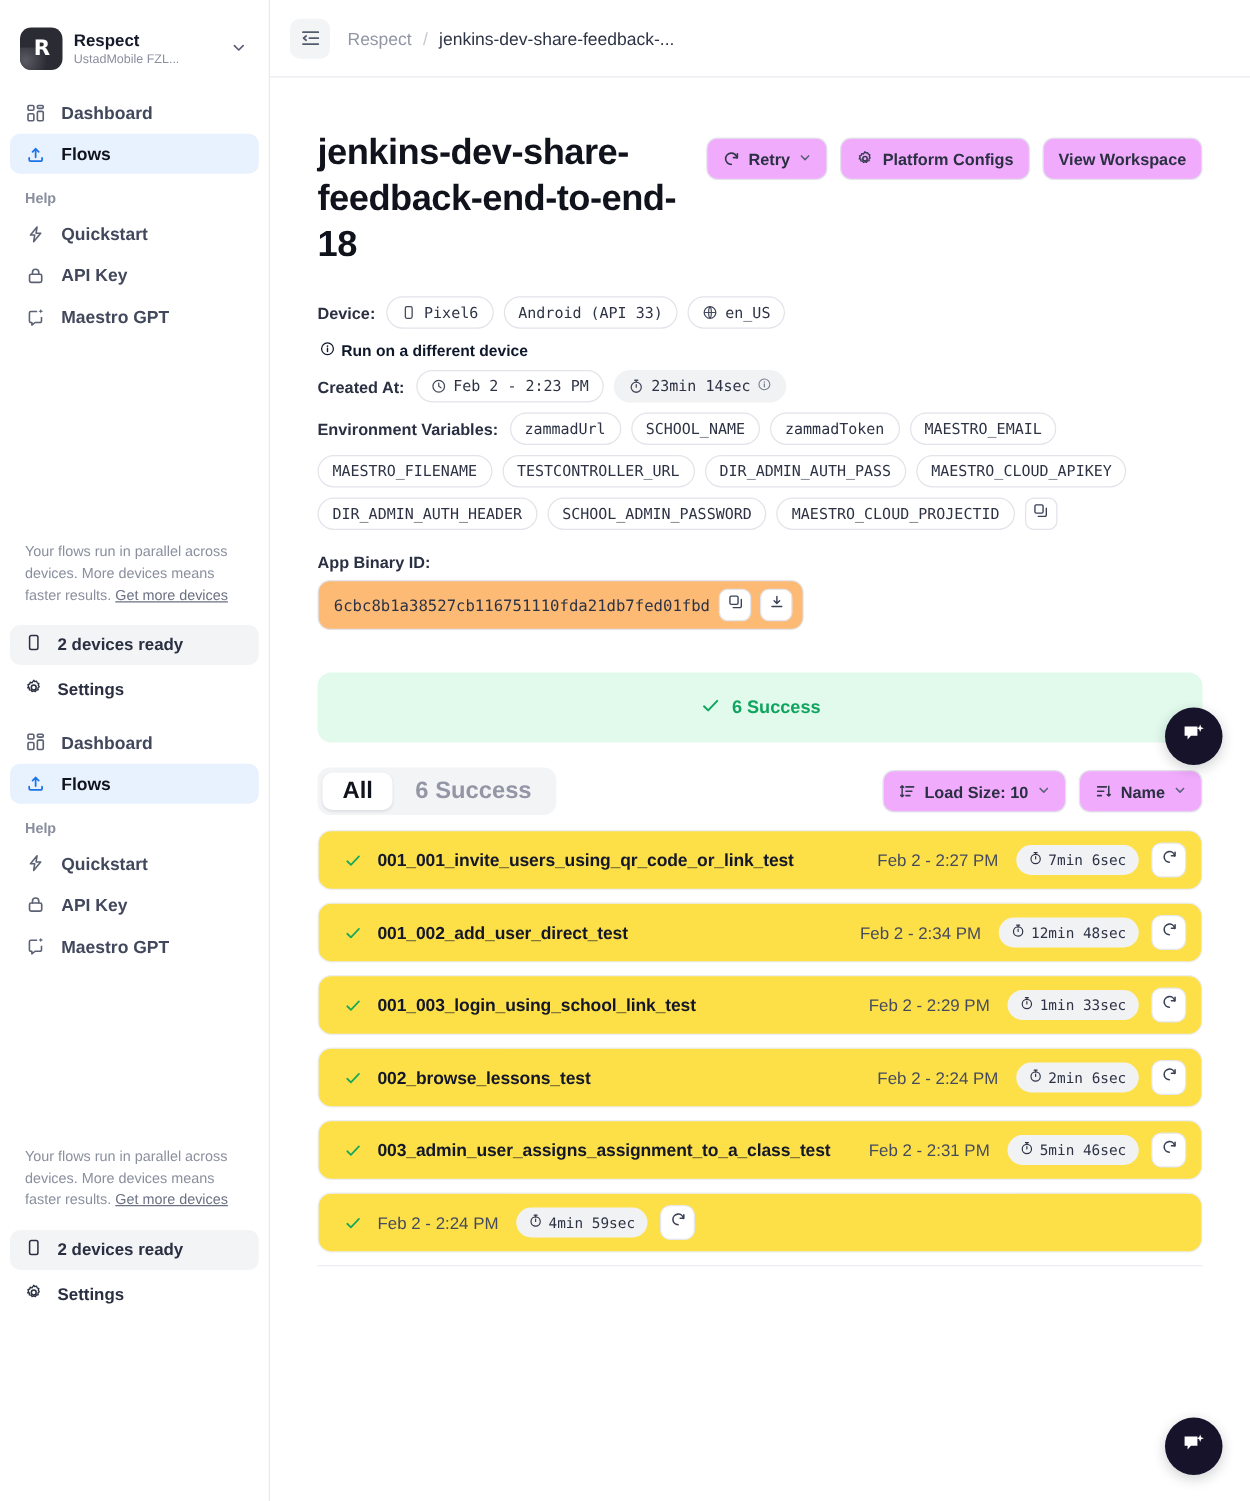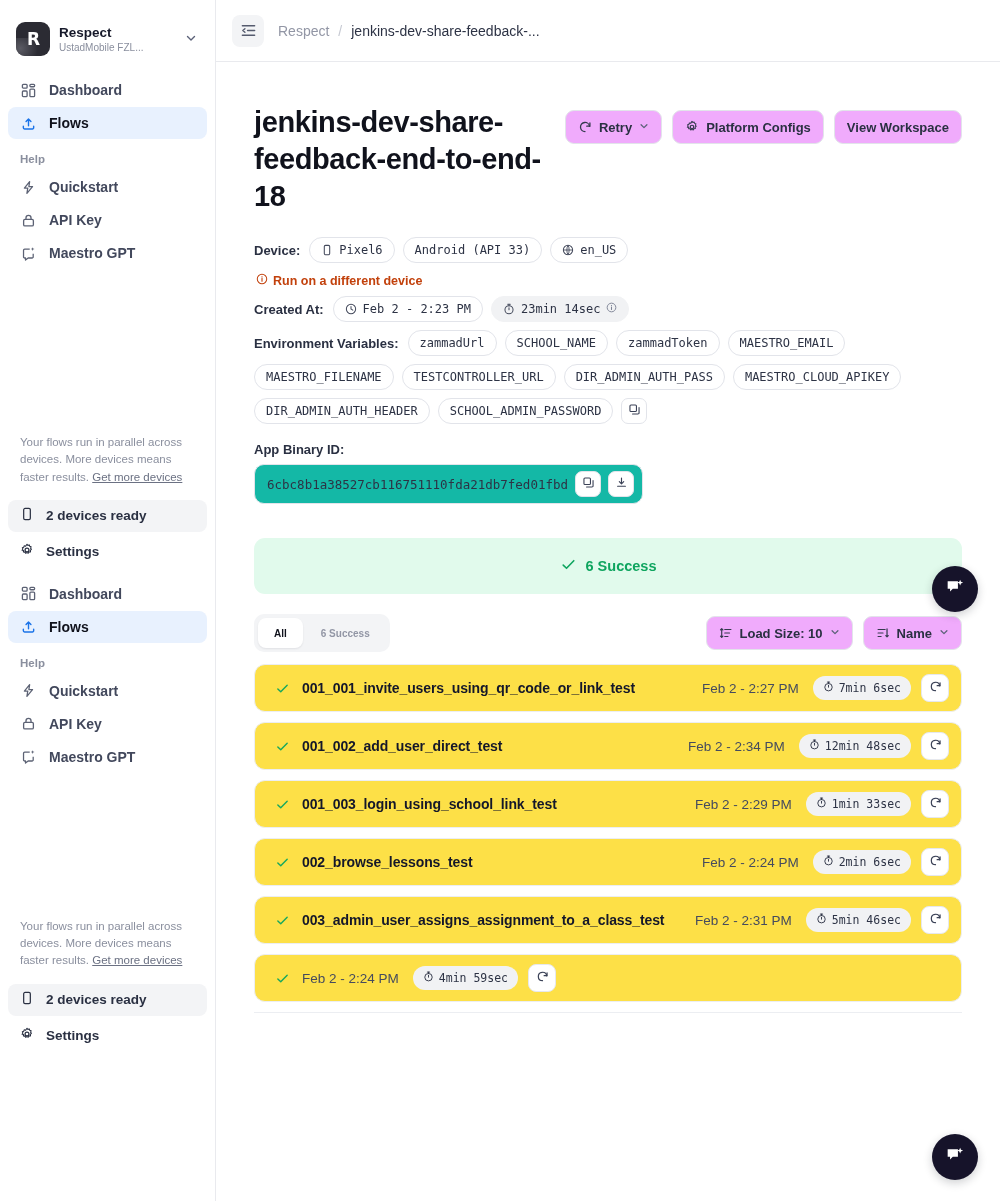--- a/index.html
+++ b/index.html
@@ -117,48 +117,48 @@
     height: 26px; border: 1px solid #e2e4ea; border-radius: 13px; background: #fff;
     display: inline-flex; align-items: center; gap: 6px; padding: 0 11px;
     font-family: "DejaVu Sans Mono", monospace; font-size: 12px; color: #2d3345;
     white-space: nowrap;
   }
   .chip.gray { background: #f1f2f4; border-color: #f1f2f4; }
   .chip .ico { display: flex; color: #444a5c; }
   .chip .i-after { color: #7b8193; font-size: 11px; }
   .link-run {
     display: inline-flex; align-items: center; gap: 5px;
-    font-size: 12.5px; font-weight: 700; color: #c2410c; cursor: pointer;
+    font-size: 12.5px; font-weight: 700; color: #0f172a; cursor: pointer;
     margin: 2px 0 8px 2px;
   }
   .envrow { display: flex; align-items: center; flex-wrap: wrap; gap: 8px; }
   .icon-btn {
     width: 26px; height: 26px; border: 1px solid #e2e4ea; border-radius: 7px;
     background: #fff; display: inline-flex; align-items: center; justify-content: center;
     cursor: pointer; color: #3a4156;
   }
   .binary-label { font-size: 13px; font-weight: 700; color: #2a3042; margin: 18px 0 7px 0; }
   .binary-box {
     display: inline-flex; align-items: center; gap: 7px;
-    border: 1px solid #e2e4ea; border-radius: 10px; background: #14b8a6;
+    border: 1px solid #e2e4ea; border-radius: 10px; background: #fdba74;
     padding: 6px 8px 6px 12px;
   }
   .binary-val { font-family: "DejaVu Sans Mono", monospace; font-size: 12.5px; color: #2d3345; }
 
   .banner {
     margin-top: 34px; height: 56px; border-radius: 11px; background: #e1faec;
     display: flex; align-items: center; justify-content: center; gap: 9px;
     font-size: 14.5px; font-weight: 700; color: #0fa55f;
   }
 
   .toolbar { margin-top: 20px; display: flex; align-items: center; justify-content: space-between; }
   .tabs { display: inline-flex; background: #f3f4f6; border-radius: 10px; padding: 4px; gap: 2px; }
   .tab {
     height: 30px; border-radius: 8px; padding: 0 16px;
-    display: inline-flex; align-items: center; font-size: 10px; font-weight: 700;
+    display: inline-flex; align-items: center; font-size: 19px; font-weight: 700;
     color: #9296a5; cursor: pointer;
   }
   .tab.active { background: #fff; color: #10121c; box-shadow: 0 1px 2px rgba(16,18,28,.08); }
   .toolbar-right { display: flex; gap: 10px; }
 
   .rows { margin-top: 12px; }
   .row {
     height: 48px; border: 1px solid #eceef2; border-radius: 11px; background: #fde047;
     display: flex; align-items: center; padding: 0 12px 0 20px; margin-bottom: 10px;
     cursor: pointer;
@@ -478,20 +478,21 @@
           <span class="chip">zammadUrl</span>
           <span class="chip">SCHOOL_NAME</span>
           <span class="chip">zammadToken</span>
           <span class="chip">MAESTRO_EMAIL</span>
           <span class="chip">MAESTRO_FILENAME</span>
           <span class="chip">TESTCONTROLLER_URL</span>
           <span class="chip">DIR_ADMIN_AUTH_PASS</span>
           <span class="chip">MAESTRO_CLOUD_APIKEY</span>
           <span class="chip">DIR_ADMIN_AUTH_HEADER</span>
           <span class="chip">SCHOOL_ADMIN_PASSWORD</span>
+          <span class="chip">MAESTRO_CLOUD_PROJECTID</span>
           <span class="icon-btn">
             <span>
               <svg width="13" height="13" viewBox="0 0 16 16" fill="none">
                   <rect x="2.4" y="2.4" width="8" height="8" rx="1.3" stroke="currentColor" stroke-width="1.35"></rect>
                   <path d="M5.6 13.6h6.6a1.4 1.4 0 0 0 1.4-1.4V5.6" stroke="currentColor" stroke-width="1.35" stroke-linecap="round"></path>
                 </svg>
             </span>
           </span>
         </div>
 

